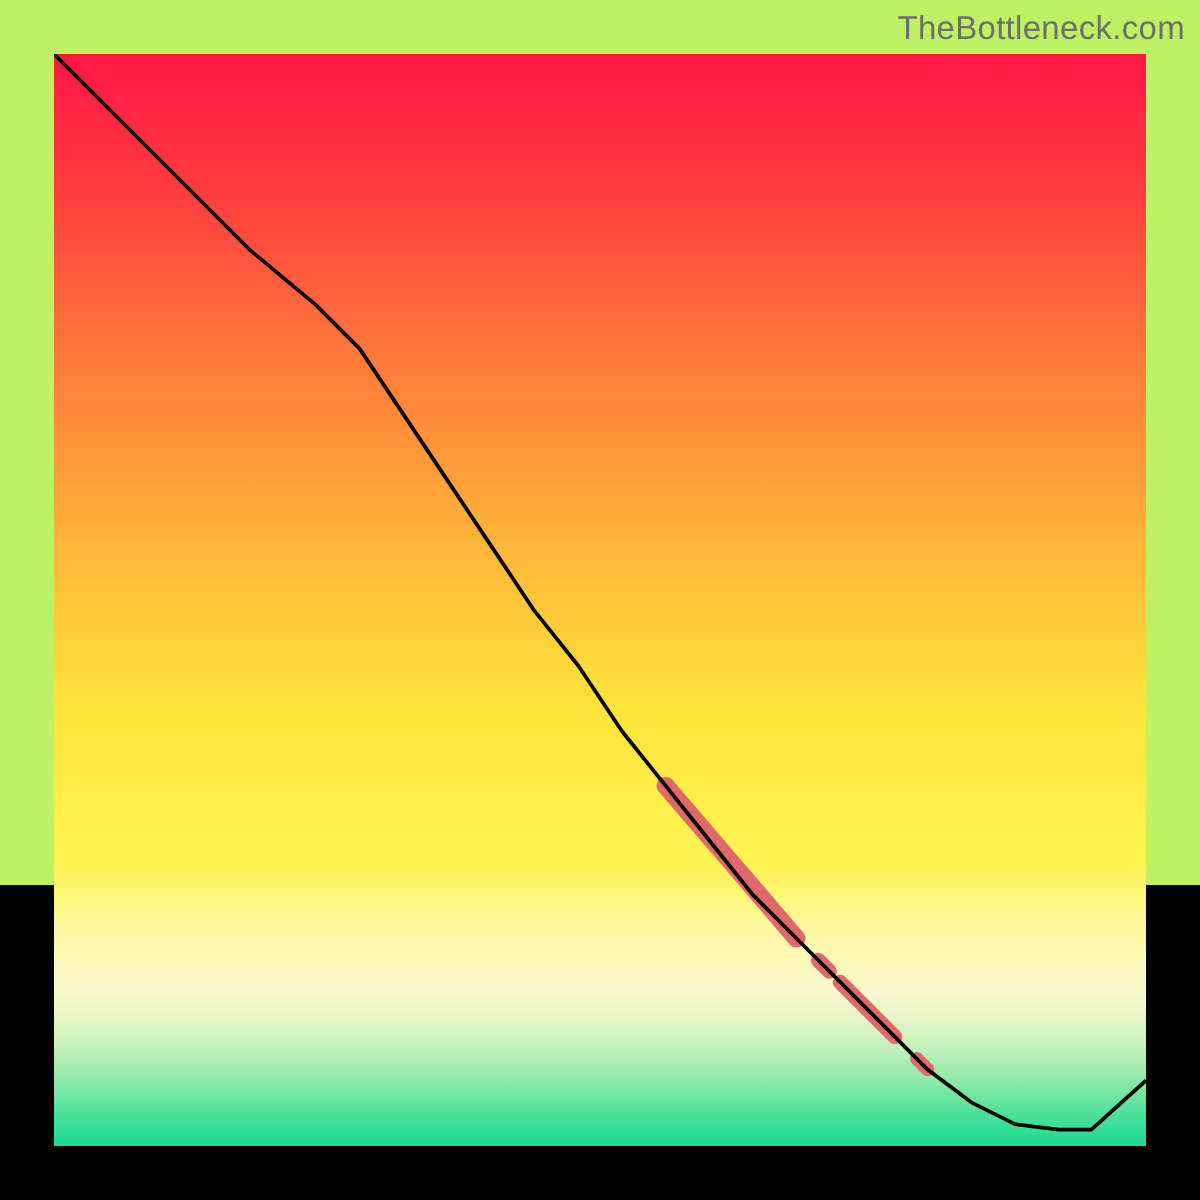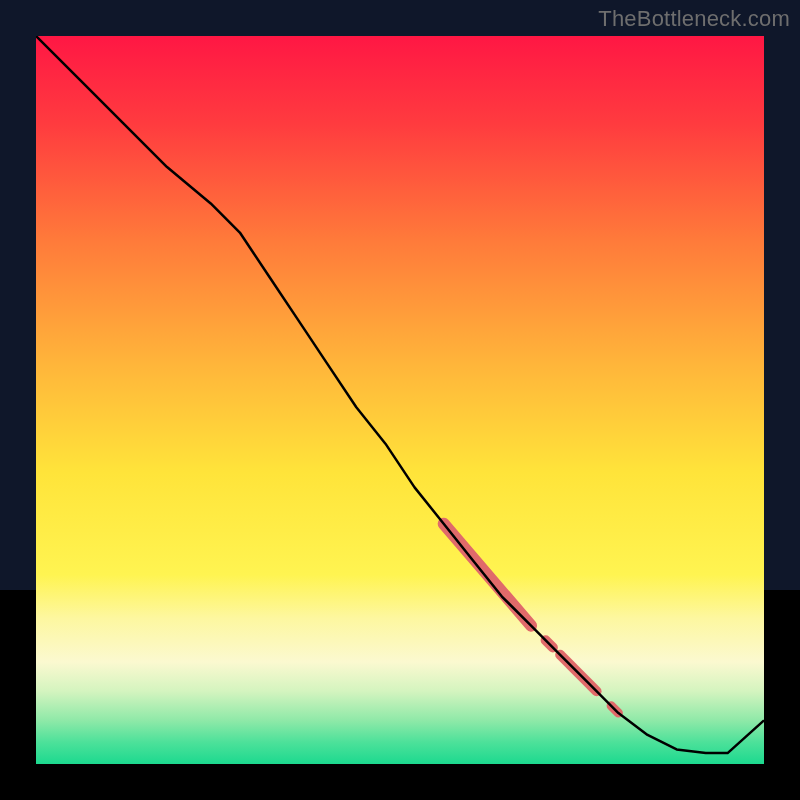--- a/index.html
+++ b/index.html
@@ -8,21 +8,21 @@
     width: 800px;
     height: 800px;
     background: #000;
     font-family: Arial, Helvetica, sans-serif;
     overflow: hidden;
   }
   .frame {
     position: relative;
     width: 800px;
     height: 590px;
-    background: #0f172a;
+    background: #bef264;
   }
   .plot-canvas {
     position: absolute;
     left: 36px;
     top: 36px;
     width: 728px;
     height: 728px;
   }
   .watermark {
     position: absolute;

